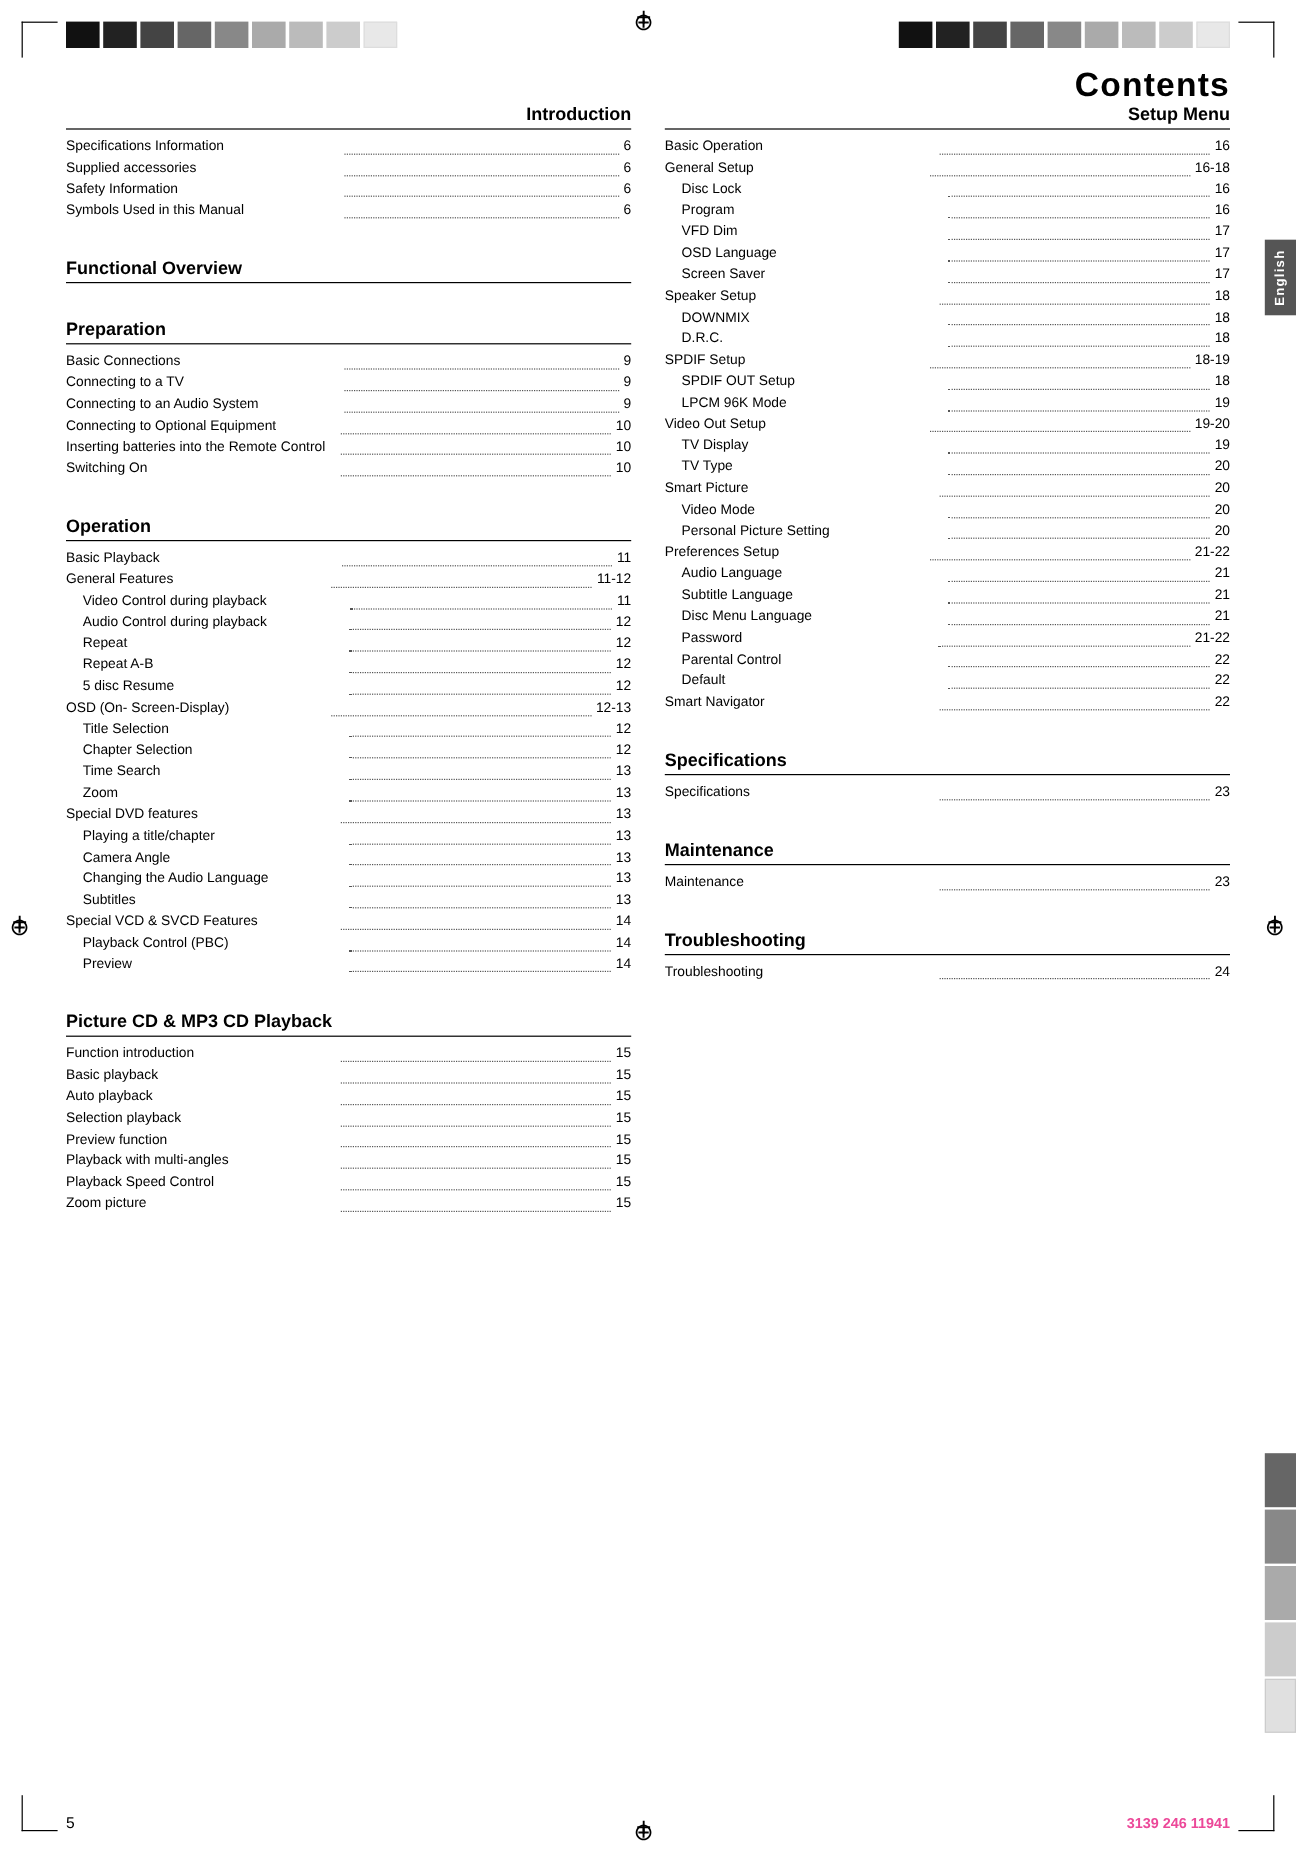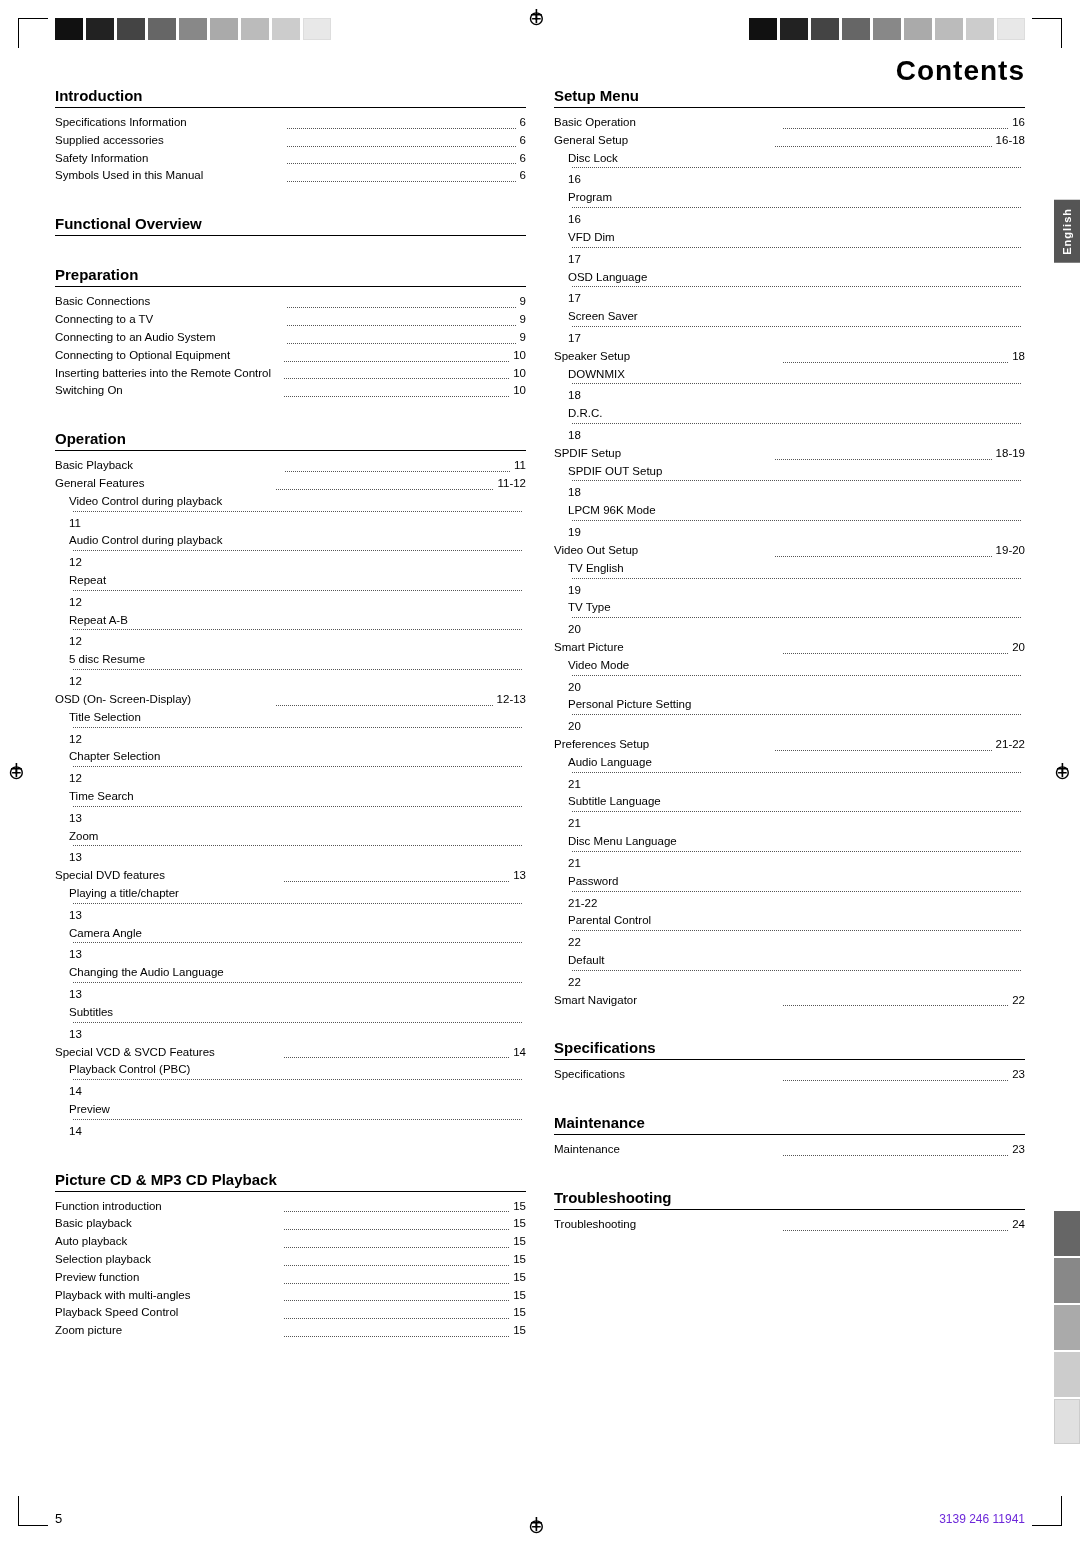--- a/index.html
+++ b/index.html
@@ -115,33 +115,33 @@
     .section-title {
       font-size: 15px;
       font-weight: bold;
       border-bottom: 1.5px solid #000;
       padding-bottom: 3px;
       margin-bottom: 6px;
       margin-top: 30px;
     }
     .section-title:first-child {
       margin-top: 0;
+      text-align: right;
     }
 
     
     .toc-entry {
       display: flex;
       justify-content: space-between;
       font-size: 11.5px;
       line-height: 1.55;
       padding-left: 0px;
     }
     .toc-entry.sub {
       padding-left: 14px;
-      flex-direction: column;
     }
 
     .toc-text {
       flex: 1;
       display: flex;
       align-items: flex-end;
     }
 
     .toc-dots {
       flex: 1;
@@ -165,21 +165,22 @@
       justify-content: space-between;
       align-items: center;
     }
 
     .page-number {
       font-size: 13px;
     }
 
     .product-code {
       font-size: 12px;
-      color: #6d28d9;
+      color: #ec4899;
+      font-weight: bold;
     }
 
     
     .top-blocks {
       position: absolute;
       top: 18px;
       left: 55px;
       display: flex;
       gap: 3px;
     }
@@ -539,21 +540,21 @@
             <span class="toc-text">LPCM 96K Mode</span>
             <span class="toc-dots"></span>
             <span class="toc-page">19</span>
           </div>
           <div class="toc-entry">
             <span class="toc-text">Video Out Setup</span>
             <span class="toc-dots"></span>
             <span class="toc-page">19-20</span>
           </div>
           <div class="toc-entry sub">
-            <span class="toc-text">TV English</span>
+            <span class="toc-text">TV Display</span>
             <span class="toc-dots"></span>
             <span class="toc-page">19</span>
           </div>
           <div class="toc-entry sub">
             <span class="toc-text">TV Type</span>
             <span class="toc-dots"></span>
             <span class="toc-page">20</span>
           </div>
           <div class="toc-entry">
             <span class="toc-text">Smart Picture</span>

